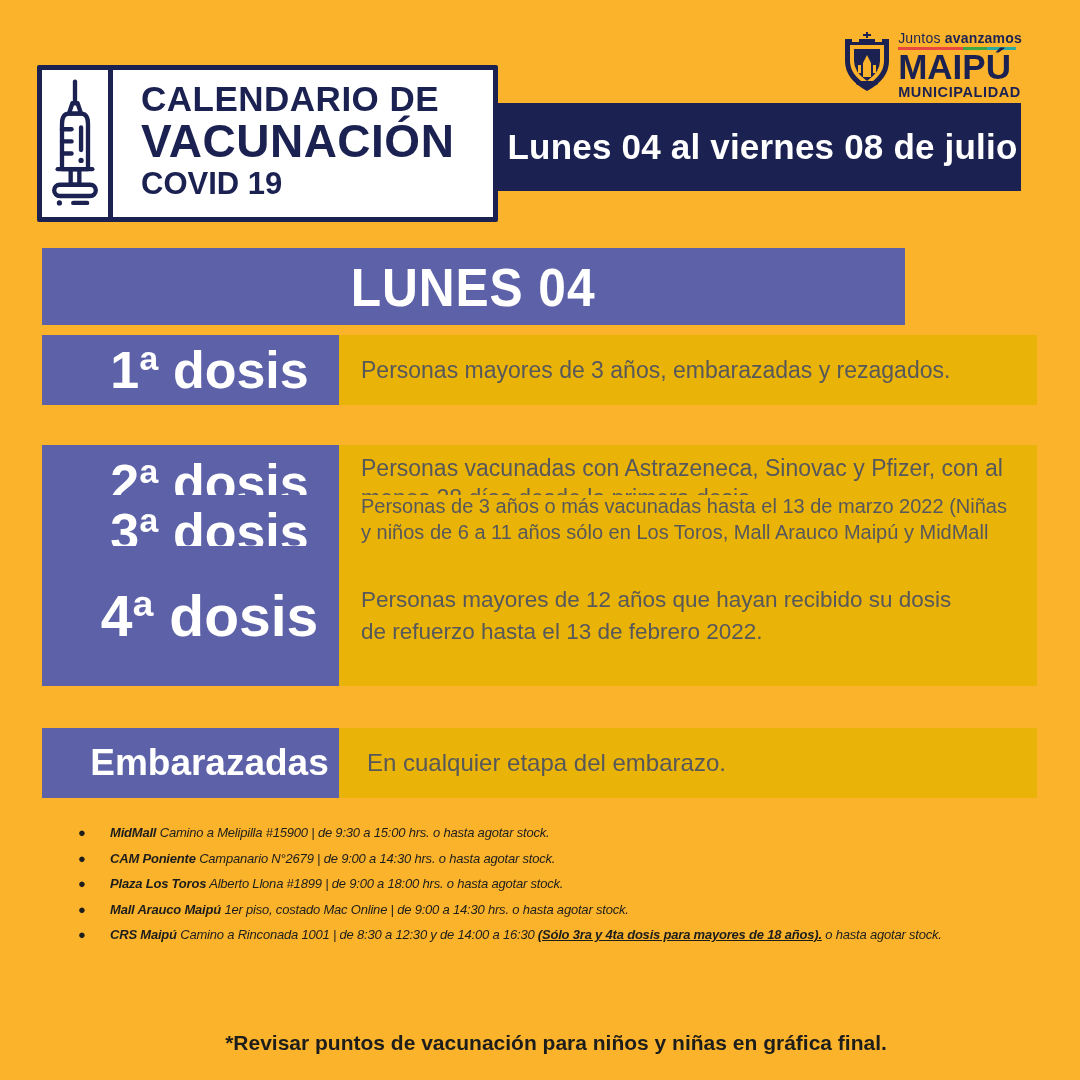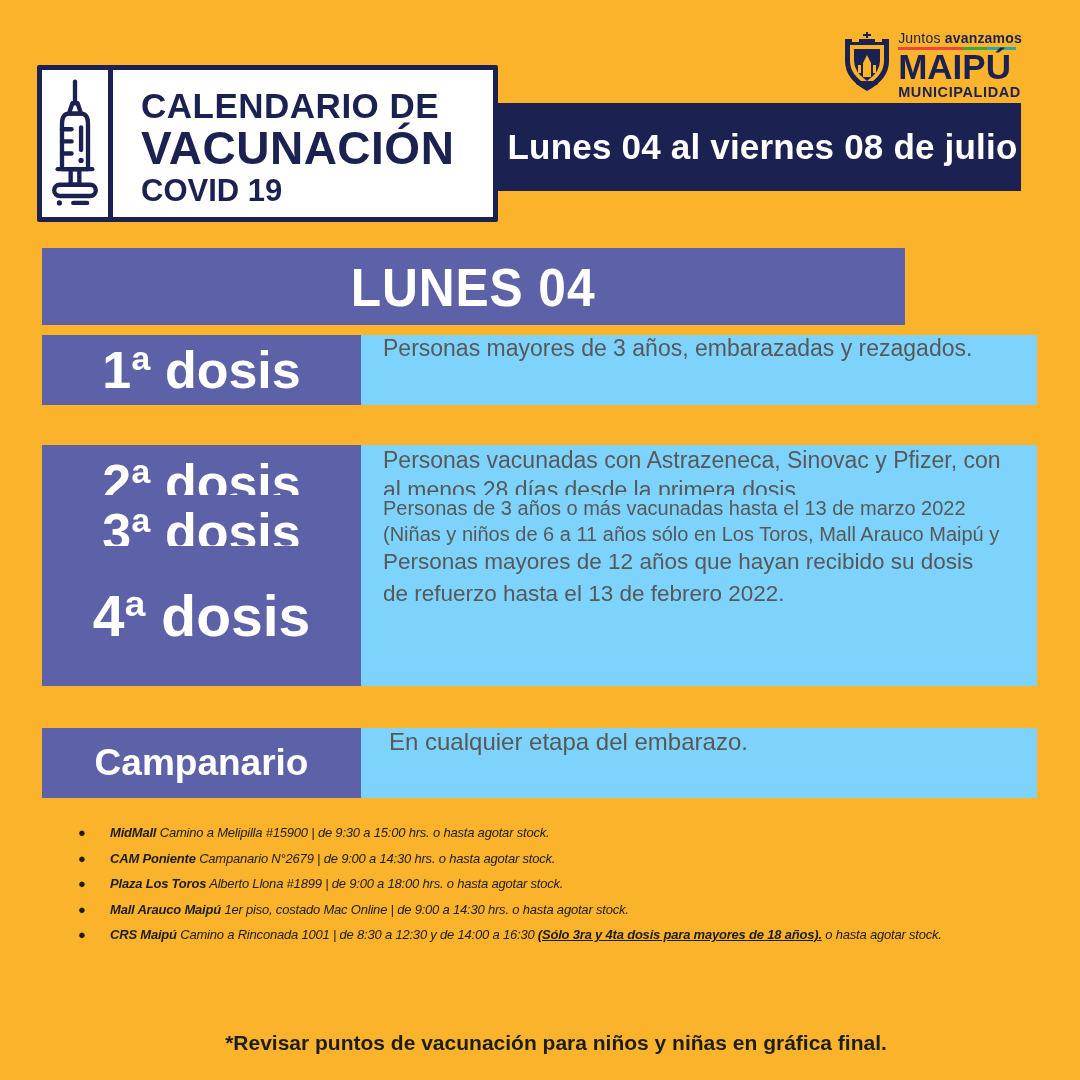--- a/index.html
+++ b/index.html
@@ -12,21 +12,21 @@
   
   .title-box{
     position:absolute;left:37px;top:65px;width:461px;height:157px;
     background:#ffffff;border:5px solid #1B2151;border-radius:2px;
     display:flex;box-sizing:border-box;z-index:3;
   }
   .syringe-cell{
     width:66px;border-right:5px solid #1B2151;
     display:flex;align-items:center;justify-content:center;
   }
-  .title-texts{flex:1;padding:17px 0 0 28px;}
+  .title-texts{flex:1;padding:10px 0 0 28px;}
   .title-line1{font-size:35px;font-weight:bold;letter-spacing:0.5px;line-height:38px;color:#1B2151;}
   .title-line2{font-size:46px;font-weight:bold;letter-spacing:0.5px;line-height:46px;color:#1B2151;}
   .title-line3{font-size:31px;font-weight:bold;line-height:40px;color:#1B2151;}
   
   .date-banner{
     position:absolute;left:490px;top:103px;width:531px;height:88px;
     background:#1B2151;z-index:2;
     display:flex;align-items:center;justify-content:center;
   }
   .date-banner span{color:#ffffff;font-size:35px;font-weight:bold;padding-left:14px;letter-spacing:0.2px;}
@@ -44,26 +44,26 @@
   .logo-sub{font-size:14.5px;font-weight:bold;color:#1B2151;letter-spacing:0.6px;line-height:17px;}
   
   .day-banner{
     position:absolute;left:42px;top:248px;width:863px;height:77px;
     background:#5C61A8;display:flex;align-items:center;justify-content:center;
   }
   .day-banner span{color:#ffffff;font-size:54px;font-weight:bold;letter-spacing:1px;transform:scaleX(0.92);}
   
   .row{position:absolute;left:42px;width:995px;display:flex;}
   .row-label{
-    width:319px;background:#5C61A8;color:#ffffff;font-weight:bold;
-    display:flex;align-items:center;justify-content:center;flex-shrink:0;
+    width:259px;background:#5C61A8;color:#ffffff;font-weight:bold;
+    display:flex;align-items:center;justify-content:center;flex-shrink:0;padding-left:38px;
   }
   .row-desc{
-    flex:1;background:#7dd3fc;color:#57585A;
-    display:flex;
+    flex:1;background:#eab308;color:#57585A;
+    display:flex;align-items:center;
     padding:0 29px 0 22px;box-sizing:border-box;
   }
   .row1{top:335px;height:70px;}
   .row2{top:412px;height:76px;margin-top:33px;}
   .row3{top:495px;height:74px;}
   .row4{top:546px;height:140px;}
   .row5{top:728px;height:70px;}
   .row1 .row-label,.row2 .row-label,.row3 .row-label{font-size:52px;}
   .row4 .row-label{font-size:57px;}
   .row5 .row-label{font-size:37px;}
@@ -172,21 +172,21 @@
   </div>
 
   <div class="row row4">
     <div class="row-label">4ª dosis</div>
     <div class="row-desc">
         <span>Personas mayores de 12 años que hayan recibido su dosis de refuerzo hasta el 13 de febrero 2022.</span>
       </div>
   </div>
 
   <div class="row row5">
-    <div class="row-label">Campanario</div>
+    <div class="row-label">Embarazadas</div>
     <div class="row-desc">
         <span>En cualquier etapa del embarazo.</span>
       </div>
   </div>
 
   <div class="locations">
     <div class="loc-item">
       <span class="bullet">●</span>
       <span class="loc-text"><b>MidMall</b> <span>Camino a Melipilla #15900 | de 9:30 a 15:00 hrs. o hasta agotar stock.</span></span>
     </div>

